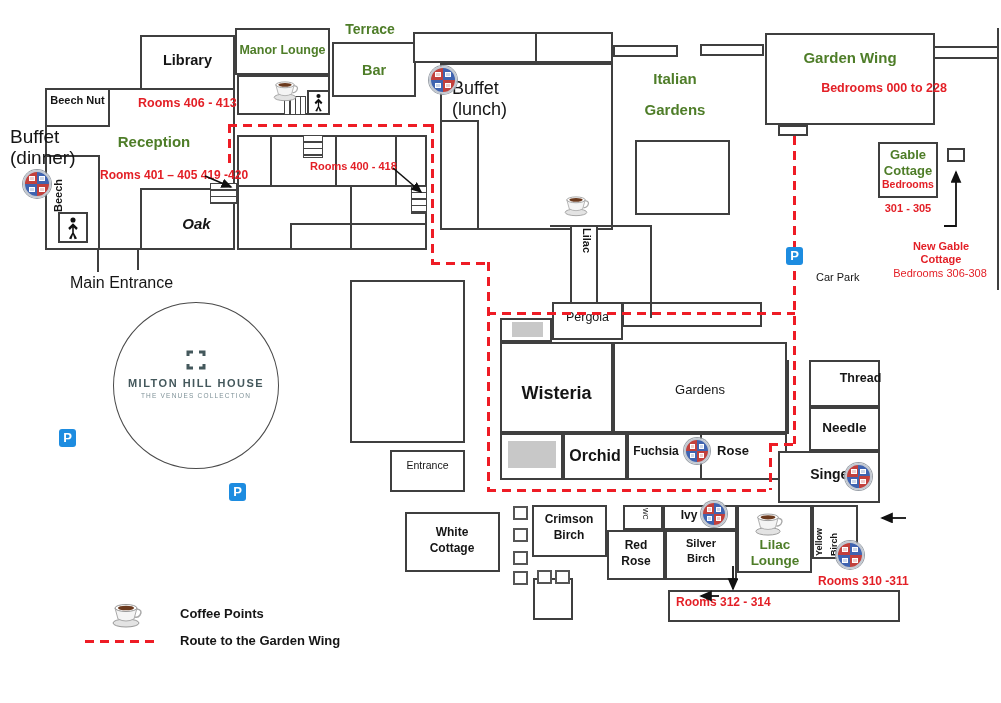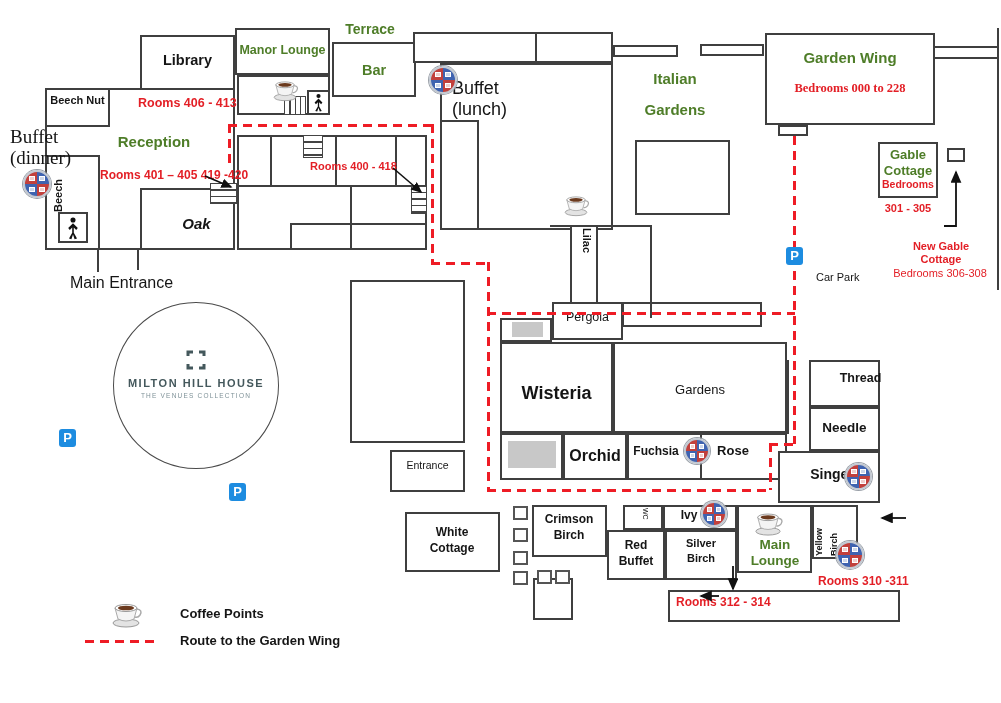--- a/index.html
+++ b/index.html
@@ -147,35 +147,35 @@
   <div class="lbl c b" style="left:563px;top:447px;width:64px;font-size:16px;">Orchid</div>
   <div class="lbl c b" style="left:625px;top:445px;width:62px;font-size:12px;">Fuchsia</div>
   <div class="lbl c b" style="left:704px;top:444px;width:58px;font-size:13px;">Rose</div>
   <div class="lbl c b" style="left:809px;top:371px;width:71px;font-size:12.5px;margin-left:16px;">Thread</div>
   <div class="lbl c b" style="left:809px;top:420px;width:71px;font-size:13.5px;">Needle</div>
   <div class="lbl c b" style="left:778px;top:466px;width:76px;font-size:14px;margin-left:16px;">Singer</div>
   <div class="lbl c b" style="left:422px;top:524px;width:60px;font-size:12px;line-height:1.35;">White Cottage</div>
   <div class="lbl c b" style="left:538px;top:511px;width:62px;font-size:12px;line-height:1.35;">Crimson Birch</div>
   <div class="lbl vdn" style="left:635px;top:508px;width:14px;height:20px;font-size:7px;">WC</div>
   <div class="lbl c b" style="left:663px;top:509px;width:52px;font-size:12px;">Ivy</div>
-  <div class="lbl c b" style="left:612px;top:537px;width:48px;font-size:12px;line-height:1.35;">Red Buffet</div>
+  <div class="lbl c b" style="left:612px;top:537px;width:48px;font-size:12px;line-height:1.35;">Red Rose</div>
   <div class="lbl c b" style="left:672px;top:536px;width:58px;font-size:11px;line-height:1.35;">Silver Birch</div>
-  <div class="lbl c g" style="left:737px;top:537px;width:76px;font-size:13.5px;">Main Lounge</div>
+  <div class="lbl c g" style="left:737px;top:537px;width:76px;font-size:13.5px;">Lilac Lounge</div>
   <div class="lbl b vup" style="left:814px;top:510px;width:15px;height:46px;font-size:9px;">Yellow</div>
   <div class="lbl b vup" style="left:829px;top:510px;width:15px;height:46px;font-size:9px;">Birch</div>
 
-  <div class="lbl" style="left:10px;top:127px;width:84px;font-size:19px;line-height:1.1;font-family:Liberation Serif, serif;">Buffet (dinner)</div>
+  <div class="lbl" style="left:10px;top:127px;width:84px;font-size:19px;line-height:1.1;">Buffet (dinner)</div>
   <div class="lbl" style="left:452px;top:78px;width:74px;font-size:18px;line-height:1.15;">Buffet (lunch)</div>
   <div class="lbl nw" style="left:70px;top:274px;font-size:16px;">Main Entrance</div>
   <div class="lbl nw" style="left:816px;top:271px;font-size:11px;">Car Park</div>
 
   <div class="lbl r" style="left:138px;top:96px;font-size:12.5px;">Rooms 406 - 413</div>
   <div class="lbl r" style="left:100px;top:169px;font-size:12px;">Rooms 401 – 405 419 -420</div>
   <div class="lbl r" style="left:310px;top:160px;font-size:11px;">Rooms 400 - 418</div>
-  <div class="lbl r c" style="left:765px;top:81px;width:170px;font-size:12.5px;font-family:Liberation Serif, serif;">Bedrooms 000 to 228</div>
+  <div class="lbl r c" style="left:799px;top:81px;width:170px;font-size:12.5px;">Bedrooms 000 to 228</div>
   <div class="lbl r c" style="left:880px;top:178px;width:56px;font-size:10.5px;">Bedrooms</div>
   <div class="lbl r c" style="left:878px;top:202px;width:60px;font-size:11px;">301 - 305</div>
   <div class="lbl r c" style="left:906px;top:240px;width:70px;font-size:11px;line-height:1.2;white-space:normal;">New Gable Cottage</div>
   <div class="lbl c" style="left:890px;top:267px;width:100px;font-size:11px;color:var(--red);">Bedrooms 306-308</div>
   <div class="lbl r" style="left:676px;top:596px;font-size:12px;">Rooms 312 - 314</div>
   <div class="lbl r" style="left:818px;top:575px;font-size:12px;">Rooms 310 -311</div>
 
   <div class="rh" style="left:228px;top:124px;width:205px;"></div>
   <div class="rv" style="left:228px;top:124px;height:42px;"></div>
   <div class="rv" style="left:431px;top:124px;height:140px;"></div>

